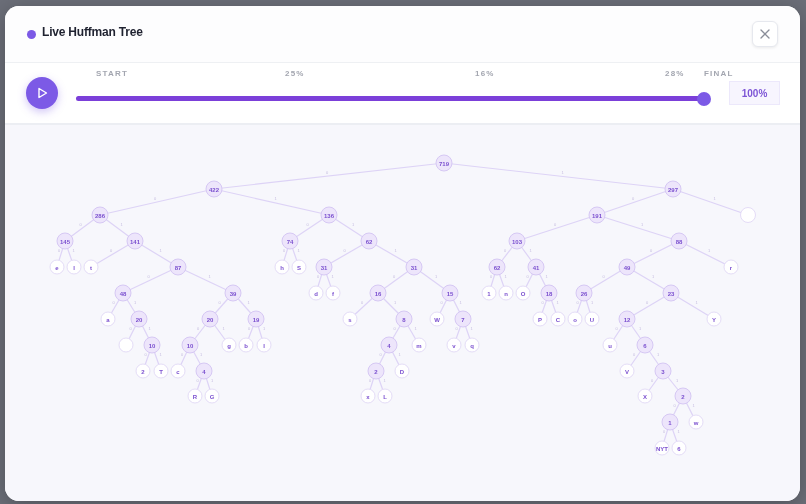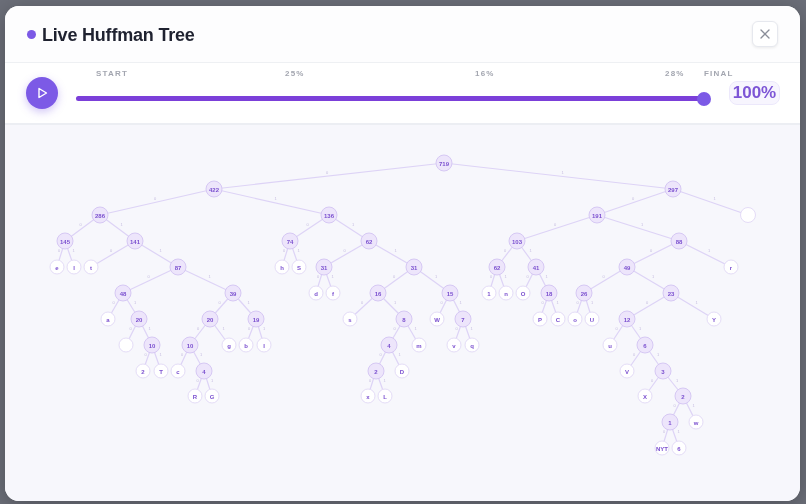--- a/index.html
+++ b/index.html
@@ -16,21 +16,21 @@
   }
   .header {
     position:absolute; left:0; top:0; width:100%; height:56px;
     background:#fdfdfe; border-bottom:1px solid #eef0f3;
   }
   .title-dot {
     position:absolute; left:22px; top:24px; width:9px; height:9px;
     border-radius:50%; background:#7c5ae6;
   }
   .title {
-    position:absolute; left:37px; top:19px; font-size:18px; font-weight:bold;
+    position:absolute; left:37px; top:19px; font-size:12px; font-weight:bold;
     color:#1f2230; letter-spacing:-0.2px;
   }
   .close-btn {
     position:absolute; right:22px; top:15px; width:24px; height:24px;
     border:1px solid #e6e8ee; border-radius:6px; background:#fff;
     box-shadow:0 1px 3px rgba(0,0,0,0.08);
     display:flex; align-items:center; justify-content:center; cursor:pointer;
   }
   .controls {
     position:absolute; left:0; top:57px; width:100%; height:60px;
@@ -53,23 +53,23 @@
   .track-fill {
     position:absolute; left:0; top:0; height:5px; border-radius:3px;
     background:#7b3fd9;
   }
   .thumb {
     position:absolute; left:692px; top:29px; width:14px; height:14px;
     border-radius:50%; background:#7c5ae6;
   }
   .pct-badge {
     position:absolute; left:724px; top:18px; width:49px; height:22px;
-    border:1px solid #ece8fb; border-radius:8px; background:#f7f5fe;
+    border:1px solid #ece8fb; border-radius:0; background:#f7f5fe;
     display:flex; align-items:center; justify-content:center;
-    font-size:17px; font-weight:bold; color:#7d55d6;
+    font-size:10px; font-weight:bold; color:#7d55d6;
   }
   .canvas {
     position:absolute; left:0; top:119px; width:100%; height:376px;
     background:#f7f7fc;
   }
   svg.tree { position:absolute; left:-5px; top:-125px; }
   .edge { stroke:#ddd3f6; stroke-width:1.2; fill:none; }
   .elabel { font-size:4px; fill:#c6bde0; font-family:"Liberation Sans", sans-serif; }
   .inode { fill:#ede5fb; stroke:#d6c8f4; stroke-width:1; }
   .leaf { fill:#ffffff; stroke:#e4dcf7; stroke-width:1; }

